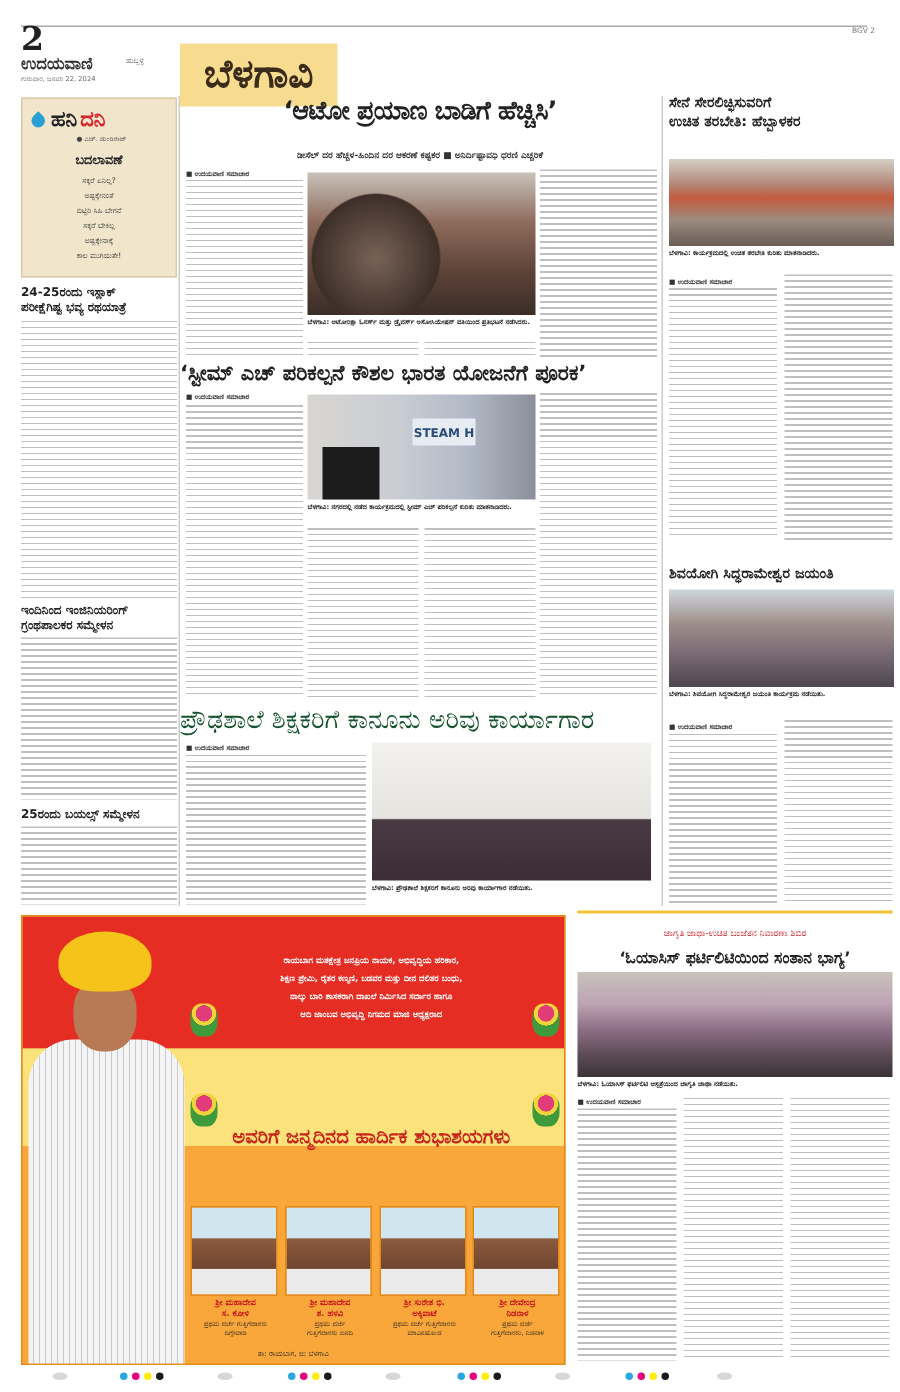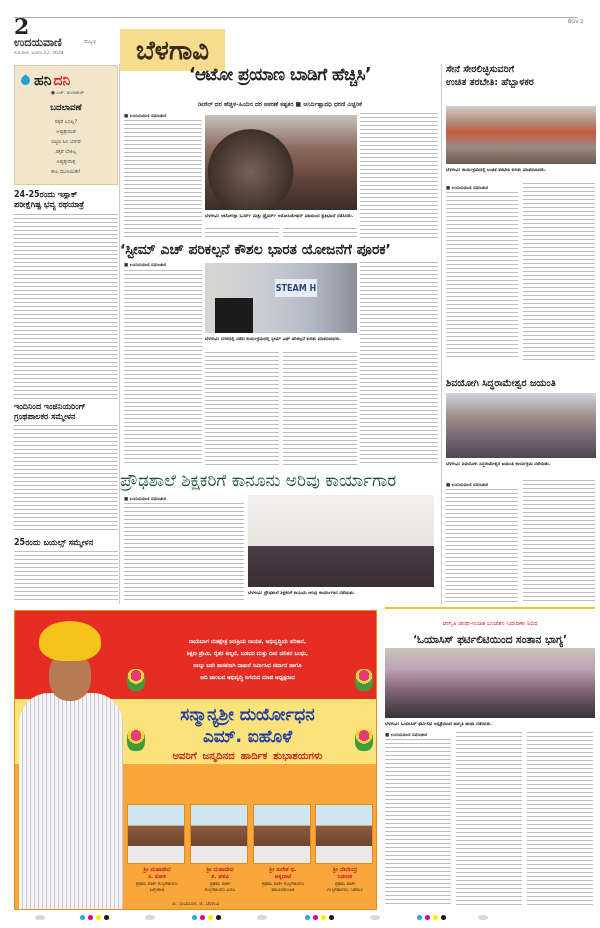--- a/index.html
+++ b/index.html
@@ -53,21 +53,21 @@
   .photo.ceremony { background: linear-gradient(180deg, #d4cfc6 0%, #b28575 30%, #c55b3e 45%, #9c8c80 70%, #6a5c55 100%); }
   .photo.stage { background: linear-gradient(180deg, #cfd6df 0%, #9f8f8a 35%, #7b6b77 65%, #4e4650 100%); }
 
   
   .ad { left: 14px; top: 610px; width: 363px; height: 300px; background: #f9a73a; border: 1px solid #e28a1a; overflow: hidden; }
   .ad-red { position: absolute; left: 0; top: 0; width: 100%; height: 88px; background: #e52d24; }
   .ad-yellow { position: absolute; left: 0; top: 88px; width: 100%; height: 65px; background: #fbe27a; }
   .ad-title { position: absolute; left: 110px; right: 6px; top: 4px; text-align: center; font-size: 14px; font-weight: bold; color: #ffe14d; }
   .ad-desc { position: absolute; left: 110px; right: 6px; top: 24px; text-align: center; font-size: 5.6px; line-height: 12px; color: #fff; font-weight: bold; }
   .ad-name { position: absolute; left: 110px; right: 6px; top: 92px; text-align: center; font-size: 17px; font-weight: bold; color: #1e3ea6; line-height: 22px; }
-  .ad-sub { position: absolute; left: 110px; right: 6px; top: 140px; text-align: center; font-size: 10px; font-weight: bold; color: #c6261c; font-family: Liberation Mono, monospace; }
+  .ad-sub { position: absolute; left: 110px; right: 6px; top: 140px; text-align: center; font-size: 13px; font-weight: bold; color: #c6261c; }
   .ad-hero { position: absolute; left: 0; top: 2px; width: 110px; height: 300px; }
   .ad-turban { position: absolute; left: 24px; top: 8px; width: 62px; height: 40px; background: #f5c31a; border-radius: 50% 50% 40% 40%; }
   .ad-face { position: absolute; left: 34px; top: 40px; width: 42px; height: 48px; background: #b77a55; border-radius: 40% 40% 45% 45%; }
   .ad-shirt { position: absolute; left: 4px; top: 80px; width: 104px; height: 220px; background: repeating-linear-gradient(90deg, #f4f4f4 0, #f4f4f4 3px, #c9c9d1 3px, #c9c9d1 4px); border-radius: 30px 30px 0 0; }
   .ad-flower { position: absolute; width: 18px; height: 22px; background: radial-gradient(circle at 50% 30%, #e23b7a 0, #e23b7a 30%, #f3d33a 31%, #f3d33a 45%, #3f9a3b 46%); border-radius: 40%; }
   .person { position: absolute; top: 193px; width: 60px; }
   .person .pic { width: 58px; height: 60px; background: linear-gradient(180deg, #cfe6ef 0%, #cfe6ef 35%, #8d5b3f 36%, #6f452f 70%, #eaeaea 71%); border: 1px solid #e28a1a; }
   .person .pname { font-size: 5.6px; font-weight: bold; color: #c4161c; text-align: center; line-height: 7px; margin-top: 2px; }
   .person .prole { font-size: 4.6px; color: #222; text-align: center; line-height: 6px; margin-top: 1px; }
   .ad-footer { position: absolute; left: 0; right: 0; bottom: 3px; text-align: center; font-size: 4.8px; color: #222; }
@@ -183,24 +183,20 @@
   <div class="ad-desc">
     <div>ರಾಯಬಾಗ ಮತಕ್ಷೇತ್ರ ಜನಪ್ರಿಯ ನಾಯಕ, ಅಭಿವೃದ್ಧಿಯ ಹರಿಕಾರ,</div>
     <div>ಶಿಕ್ಷಣ ಪ್ರೇಮಿ, ರೈತರ ಕಣ್ಮಣಿ, ಬಡವರ ಮತ್ತು ದೀನ ದಲಿತರ ಬಂಧು,</div>
     <div>ನಾಲ್ಕು ಬಾರಿ ಶಾಸಕರಾಗಿ ದಾಖಲೆ ನಿರ್ಮಿಸಿದ ಸರ್ದಾರ ಹಾಗೂ</div>
     <div>ಆದಿ ಜಾಂಬವ ಅಭಿವೃದ್ಧಿ ನಿಗಮದ ಮಾಜಿ ಅಧ್ಯಕ್ಷರಾದ</div>
   </div>
   <div class="ad-flower" style="left:112px;top:58px;"></div>
   <div class="ad-flower" style="left:340px;top:58px;"></div>
   <div class="ad-flower" style="left:340px;top:118px;"></div>
   <div class="ad-flower" style="left:112px;top:118px;"></div>
-  <div class="ad-name">
-    <div>ಸನ್ಮಾನ್ಯಶ್ರೀ ದುರ್ಯೋಧನ</div>
-    <div>ಎಮ್. ಐಹೊಳೆ</div>
-  </div>
   <div class="ad-sub">ಅವರಿಗೆ ಜನ್ಮದಿನದ ಹಾರ್ದಿಕ ಶುಭಾಶಯಗಳು</div>
   <div class="ad-hero">
     <div class="ad-shirt"></div>
     <div class="ad-face"></div>
     <div class="ad-turban"></div>
   </div>
 
   <div class="person" style="left:112px;">
     <div class="pic"></div>
     <div class="pname">

